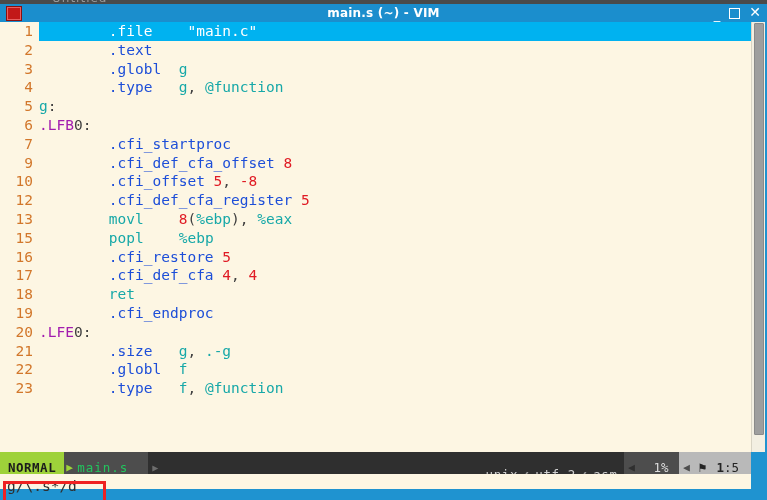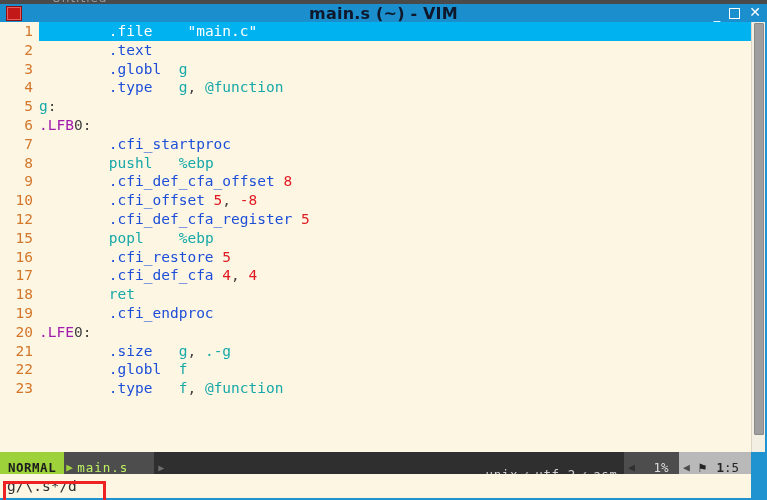--- a/index.html
+++ b/index.html
@@ -47,23 +47,23 @@
     margin-left: 6px;
     background: #c21818;
     border: 1px solid #8a1010;
     box-shadow: inset 0 0 0 1px #e86060;
     flex: 0 0 auto;
   }
   .title-text {
     position: absolute;
     left: 0; right: 0;
     text-align: center;
-    color: #0f172a;
+    color: #ffffff;
     font-family: "DejaVu Sans", sans-serif;
-    font-size: 16px;
+    font-size: 12px;
     font-weight: bold;
     letter-spacing: 0.2px;
   }
   .win-buttons {
     position: absolute;
     right: 6px; top: 1px;
     display: flex;
     align-items: center;
     gap: 9px;
     color: #ffffff;
@@ -176,22 +176,22 @@
   }
   .sl-sep-green {
     width: 11px;
     background: #4d4d4d;
     color: #9ed23a;
     display: flex; align-items: center; justify-content: center;
     font-size: 11px;
   }
   .sl-file {
     background: #4d4d4d;
-    color: #bef264;
-    padding: 0 26px 0 2px;
+    color: #22c55e;
+    padding: 0 20px 0 2px;
     display: flex; align-items: center;
     letter-spacing: 1px;
   }
   .sl-sep-dark {
     width: 14px;
     background: #2f2f2f;
     color: #6d6d6d;
     display: flex; align-items: center; justify-content: center;
     font-size: 10px;
   }
@@ -234,21 +234,21 @@
     padding: 0 12px 0 4px;
     gap: 10px;
   }
   .sl-pos .flag-icon { font-size: 13px; color: #242424; }
   .sl-pos .posnum b { font-weight: bold; }
 
   
   .cmdline {
     position: absolute;
     left: 0; top: 452px;
-    width: 751px; height: 24px;
+    width: 751px; height: 15px;
     background: #fdf6e3;
     color: #2f2f2f;
     font-size: 14.5px;
     line-height: 24px;
     padding-left: 7px;
     box-sizing: border-box;
     white-space: pre;
   }
 
   
@@ -283,24 +283,24 @@
   <div class="editor-frame">
 
     <div class="editor" id="editor">
         <div class="code-line cursorline"><span class="ln">1</span><span class="src"><span class="pln">        </span><span class="dir">.file</span><span class="pln">    </span><span class="str">"main.c"</span></span></div>
         <div class="code-line"><span class="ln">2</span><span class="src"><span class="pln">        </span><span class="dir">.text</span></span></div>
         <div class="code-line"><span class="ln">3</span><span class="src"><span class="pln">        </span><span class="dir">.globl</span><span class="pln">  </span><span class="kw">g</span></span></div>
         <div class="code-line"><span class="ln">4</span><span class="src"><span class="pln">        </span><span class="dir">.type</span><span class="pln">   </span><span class="kw">g</span><span class="pln">, </span><span class="kw">@function</span></span></div>
         <div class="code-line"><span class="ln">5</span><span class="src"><span class="kw">g</span><span class="pln">:</span></span></div>
         <div class="code-line"><span class="ln">6</span><span class="src"><span class="lbl">.LFB</span><span class="pln">0</span><span class="pln">:</span></span></div>
         <div class="code-line"><span class="ln">7</span><span class="src"><span class="pln">        </span><span class="dir">.cfi_startproc</span></span></div>
-        <div class="code-line"><span class="ln">8</span><span class="src"><span class="pln">        </span><span class="kw">pushl</span><span class="pln">   </span><span class="kw">%ebp</span></span></div>
         <div class="code-line"><span class="ln">9</span><span class="src"><span class="pln">        </span><span class="dir">.cfi_def_cfa_offset</span><span class="pln"> </span><span class="num">8</span></span></div>
         <div class="code-line"><span class="ln">10</span><span class="src"><span class="pln">        </span><span class="dir">.cfi_offset</span><span class="pln"> </span><span class="num">5</span><span class="pln">, </span><span class="num">-8</span></span></div>
         <div class="code-line"><span class="ln">12</span><span class="src"><span class="pln">        </span><span class="dir">.cfi_def_cfa_register</span><span class="pln"> </span><span class="num">5</span></span></div>
+        <div class="code-line"><span class="ln">13</span><span class="src"><span class="pln">        </span><span class="kw">movl</span><span class="pln">    </span><span class="num">8</span><span class="pln">(</span><span class="kw">%ebp</span><span class="pln">), </span><span class="kw">%eax</span></span></div>
         <div class="code-line"><span class="ln">15</span><span class="src"><span class="pln">        </span><span class="kw">popl</span><span class="pln">    </span><span class="kw">%ebp</span></span></div>
         <div class="code-line"><span class="ln">16</span><span class="src"><span class="pln">        </span><span class="dir">.cfi_restore</span><span class="pln"> </span><span class="num">5</span></span></div>
         <div class="code-line"><span class="ln">17</span><span class="src"><span class="pln">        </span><span class="dir">.cfi_def_cfa</span><span class="pln"> </span><span class="num">4</span><span class="pln">, </span><span class="num">4</span></span></div>
         <div class="code-line"><span class="ln">18</span><span class="src"><span class="pln">        </span><span class="kw">ret</span></span></div>
         <div class="code-line"><span class="ln">19</span><span class="src"><span class="pln">        </span><span class="dir">.cfi_endproc</span></span></div>
         <div class="code-line"><span class="ln">20</span><span class="src"><span class="lbl">.LFE</span><span class="pln">0</span><span class="pln">:</span></span></div>
         <div class="code-line"><span class="ln">21</span><span class="src"><span class="pln">        </span><span class="dir">.size</span><span class="pln">   </span><span class="kw">g</span><span class="pln">, </span><span class="kw">.-g</span></span></div>
         <div class="code-line"><span class="ln">22</span><span class="src"><span class="pln">        </span><span class="dir">.globl</span><span class="pln">  </span><span class="kw">f</span></span></div>
         <div class="code-line"><span class="ln">23</span><span class="src"><span class="pln">        </span><span class="dir">.type</span><span class="pln">   </span><span class="kw">f</span><span class="pln">, </span><span class="kw">@function</span></span></div>
       </div>

